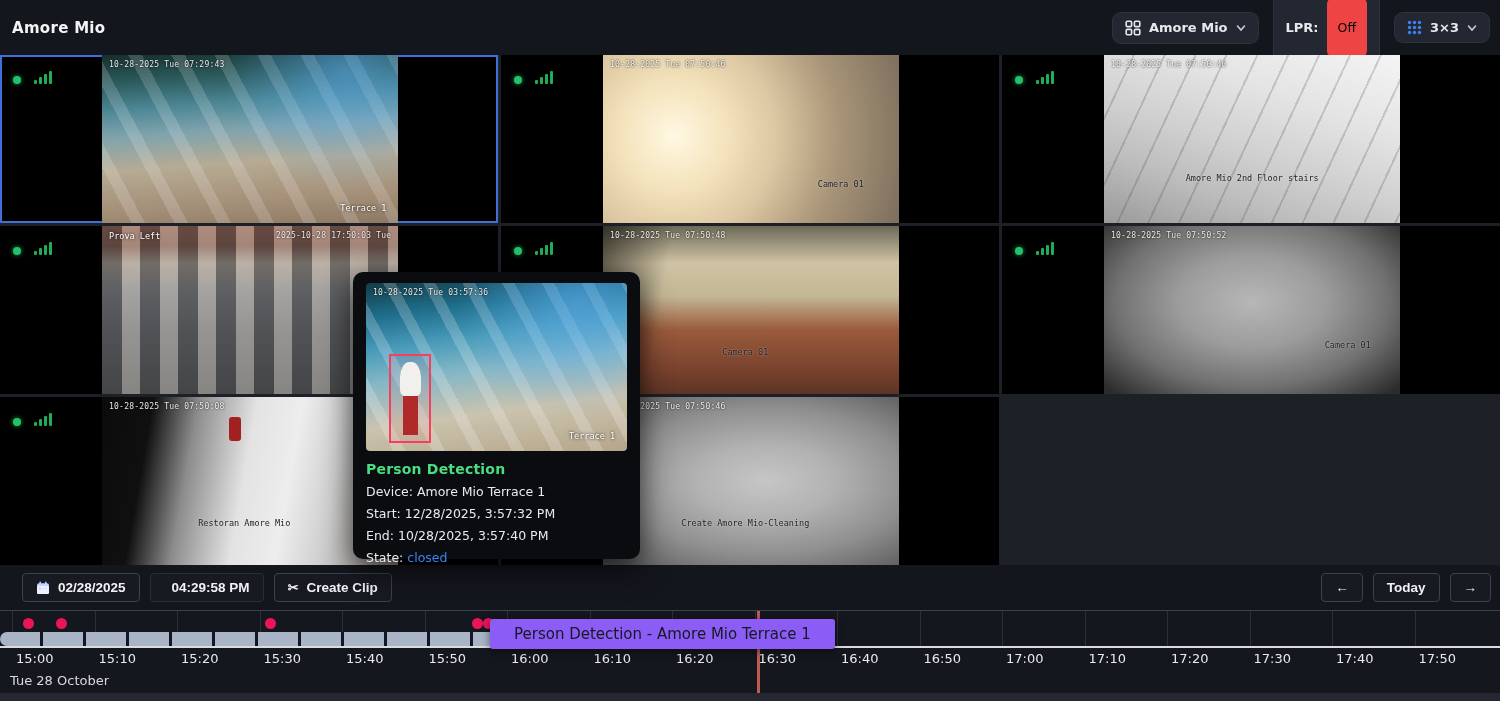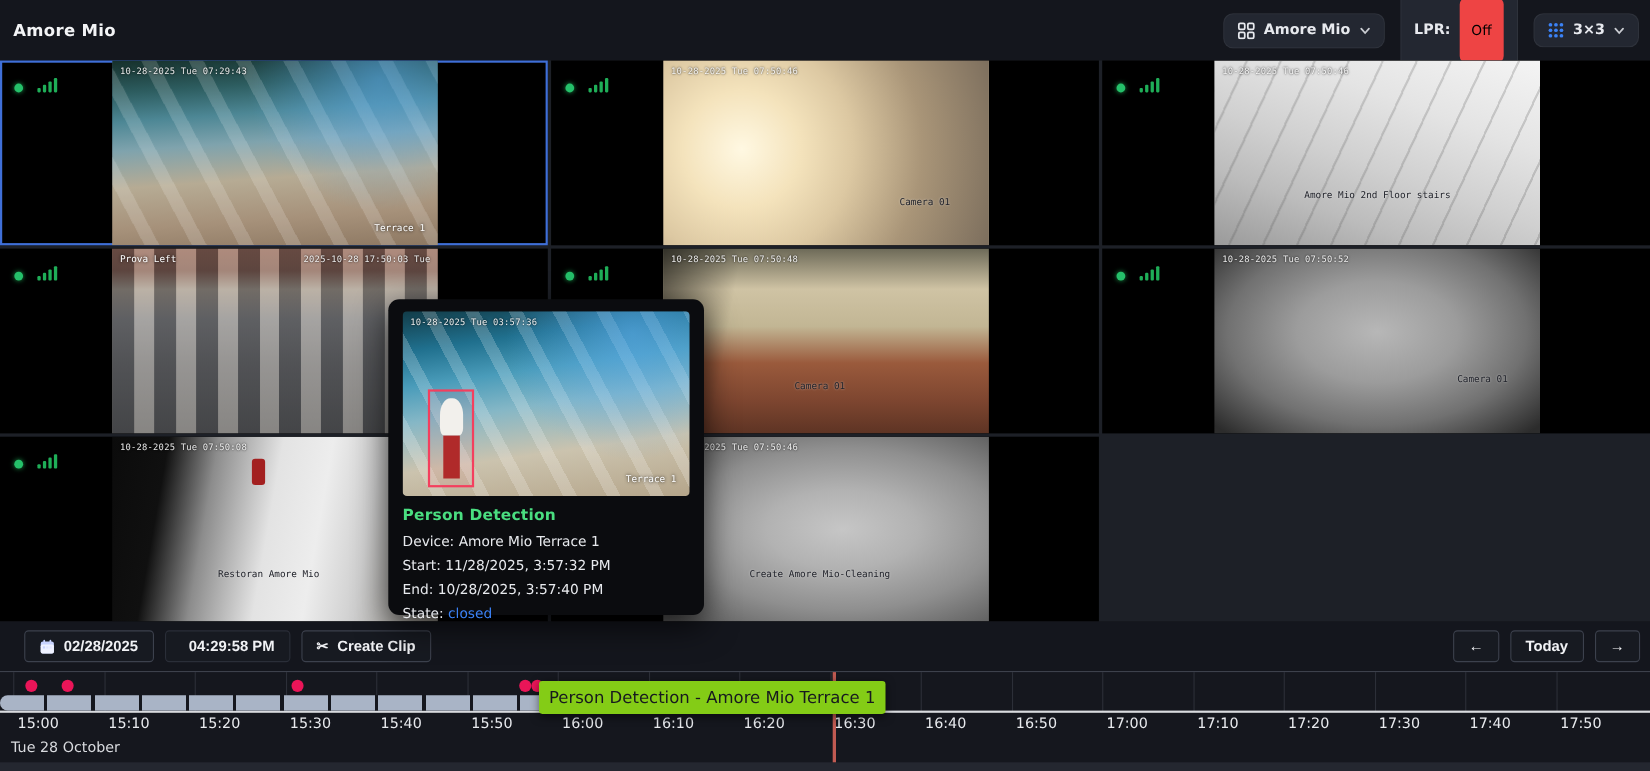--- a/index.html
+++ b/index.html
@@ -90,21 +90,21 @@
 
   
   .timeline { position:absolute; top:610px; left:0; width:1500px; height:91px; background:#15171e; border-top:1px solid #3d414c; }
   .tick-line { position:absolute; top:0; width:1px; height:36px; background:#2c2f38; }
   .tick-label { position:absolute; top:40px; color:#e8eaee; font-size:13px; }
   .baseline { position:absolute; top:35px; left:0; width:1500px; height:2px; background:#d9dbdf; }
   .segmentbar { position:absolute; top:21px; height:14px; border-radius:8px;
     background:repeating-linear-gradient(90deg,#a9b4c6 0 40px,#15171e 40px 43px); }
   .ev-dot { position:absolute; top:7px; width:11px; height:11px; border-radius:50%; background:#ea1558; cursor:pointer; }
   .playhead { position:absolute; top:0; width:3px; height:82px; background:#c05a52; z-index:4; }
-  .tl-tooltip { position:absolute; left:490px; top:8px; height:30px; display:flex; align-items:center; padding:0 9px; background:#84cc16; color:#17191f; font-size:15px; border-radius:3px; box-shadow:0 2px 8px rgba(0,0,0,.5); z-index:5; white-space:nowrap; }
+  .tl-tooltip { position:absolute; left:490px; top:8px; height:30px; display:flex; align-items:center; padding:0 24px; background:#8b5cf6; color:#17191f; font-size:15px; border-radius:3px; box-shadow:0 2px 8px rgba(0,0,0,.5); z-index:5; white-space:nowrap; }
   .tl-date { position:absolute; left:10px; top:62px; color:#d8dade; font-size:13px; }
   .tl-scroll { position:absolute; left:0; top:82px; width:1500px; height:9px; background:#242730; }
   svg { display:block; }
 </style>
 </head>
 <body>
 
 <div class="app">
 
   <div class="header">
@@ -295,21 +295,21 @@
     <div class="popup-thumb">
       <span class="cam-ts">10-28-2025 Tue 03:57:36</span>
       <span class="det-box">
         <span class="det-person"></span>
         <span class="det-legs"></span>
       </span>
       <span class="cam-label lp-br">Terrace 1</span>
     </div>
     <div class="popup-title">Person Detection</div>
     <div class="popup-line">Device: Amore Mio Terrace 1</div>
-    <div class="popup-line">Start: 11/28/2025, 3:57:32 PM</div>
+    <div class="popup-line">Start: 12/28/2025, 3:57:32 PM</div>
     <div class="popup-line">End: 10/28/2025, 3:57:40 PM</div>
     <div class="popup-line"><span>State: </span><span class="state-val">closed</span></div>
   </div>
 
   <div class="toolbar">
     <div class="tb-left">
       <button class="tb-btn">
         <span class="cal-ico">
           <svg width="14" height="14" viewBox="0 0 14 14">
               <rect x="1" y="2.2" width="12" height="10.8" rx="2" fill="#c7d2fe"></rect>

